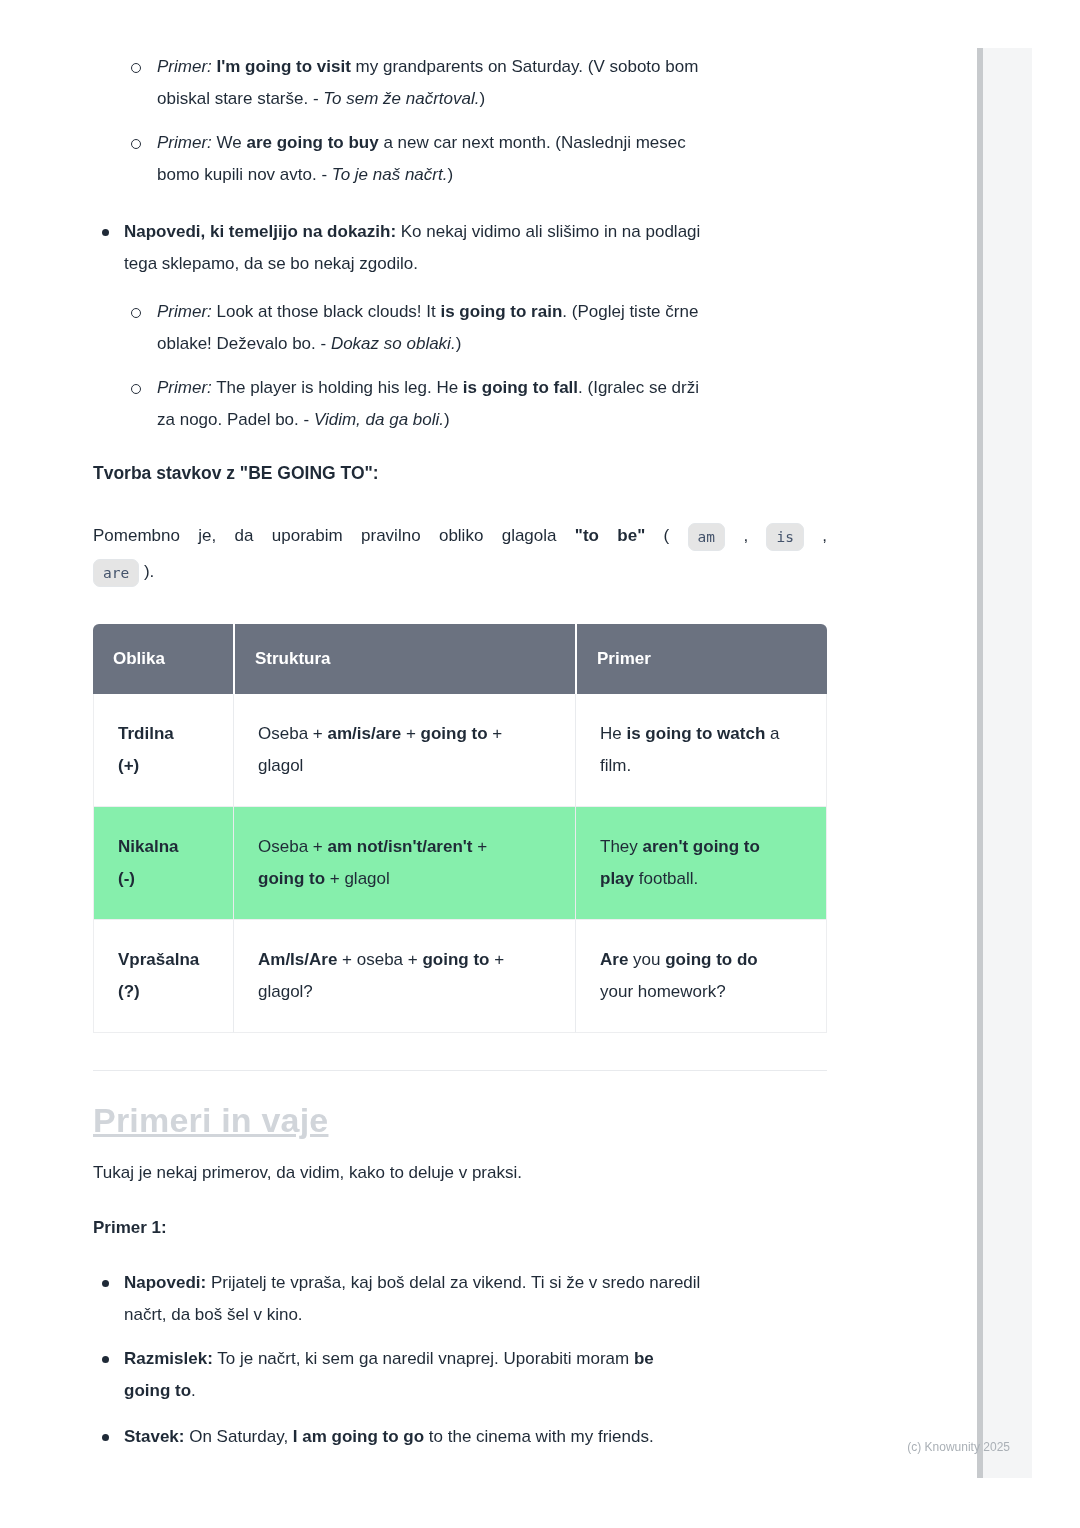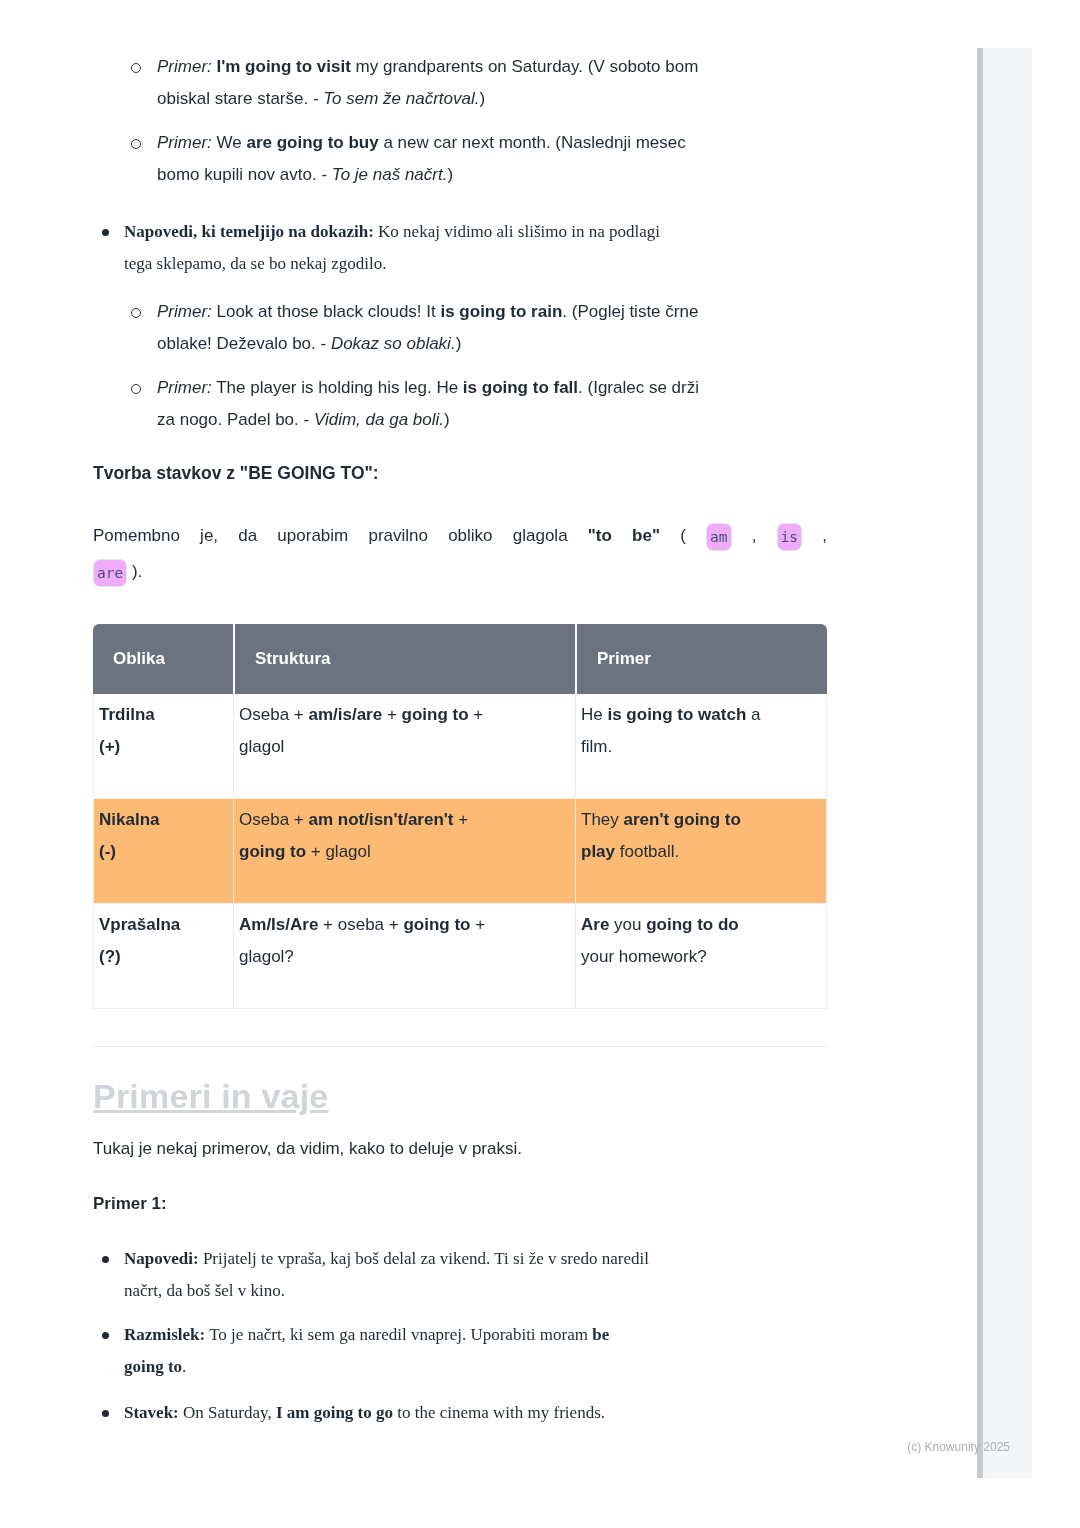--- a/index.html
+++ b/index.html
@@ -21,29 +21,29 @@
   }
   .rich { white-space: pre-wrap; }
   .st-b { font-weight: bold; }
   .st-i { font-style: italic; }
   code.badge {
     display: inline-block;
     font-family: "DejaVu Sans Mono", "Liberation Mono", monospace;
     font-size: 14.5px;
     line-height: 20px;
     color: #44536b;
-    background: #f0abfc;
+    background: #e5e5e5;
     border: 1px solid #e3e6e9;
     border-radius: 7px;
-    padding: 3px 3px;
+    padding: 3px 9px;
     vertical-align: middle;
   }
   
   .li { position: relative; }
-  .li.lvl1 { padding-left: 31px; font-family: Liberation Serif, serif; }
+  .li.lvl1 { padding-left: 31px; }
   .li.lvl1::before {
     content: "";
     position: absolute;
     left: 9px; top: 13px;
     width: 7px; height: 7px;
     border-radius: 50%;
     background: #1f2a37;
   }
   .li.lvl2 { padding-left: 64px; }
   .li.lvl2::before {
@@ -91,29 +91,29 @@
     line-height: 26px;
     padding: 14px 20px;
     height: 70px;
   }
   table.grammar th + th { border-left: 2px solid #ffffff; }
   table.grammar th:first-child { border-top-left-radius: 6px; }
   table.grammar th:last-child { border-top-right-radius: 6px; }
   table.grammar td {
     vertical-align: top;
     line-height: 32px;
-    padding: 5px;
+    padding: 24px;
     height: 105px;
     border-bottom: 1px solid #edeef0;
     background: #ffffff;
   }
   table.grammar td:first-child { border-left: 1px solid #edeef0; }
   table.grammar td:last-child { border-right: 1px solid #edeef0; }
   table.grammar td + td { border-left: 1px solid #e9ebee; margin-left: 24px; }
-  table.grammar tr.alt td { background: #fdba74; }
+  table.grammar tr.alt td { background: #86efac; }
   td .form-name, td .form-sign { font-weight: bold; }
 
   hr.divider {
     border: none;
     border-top: 1px solid #e8eaed;
     height: 0;
   }
   h2.section-title {
     font-size: 34px;
     font-weight: bold;

